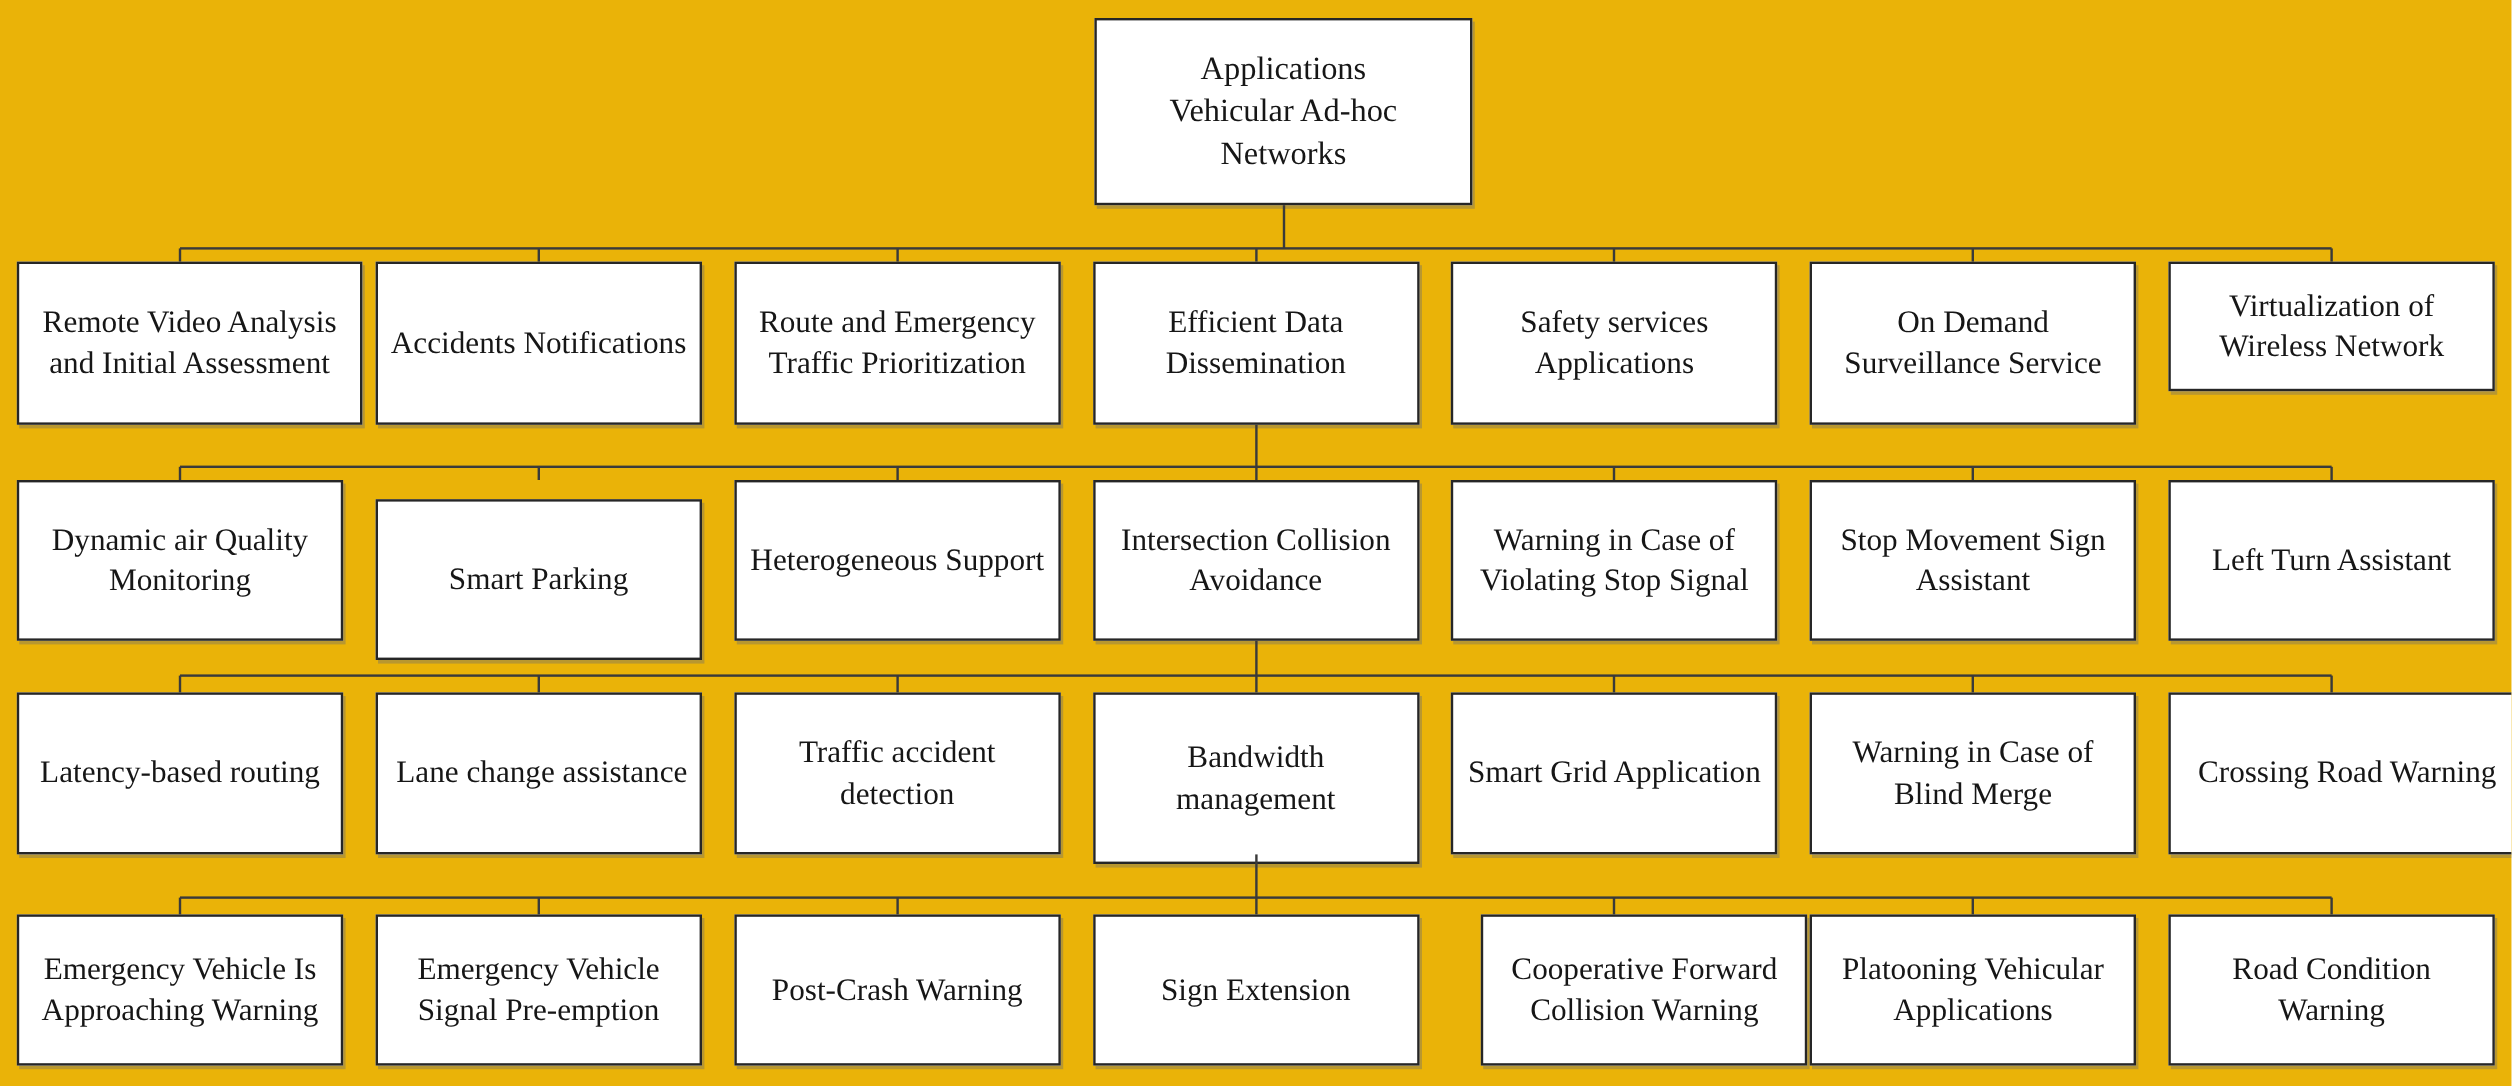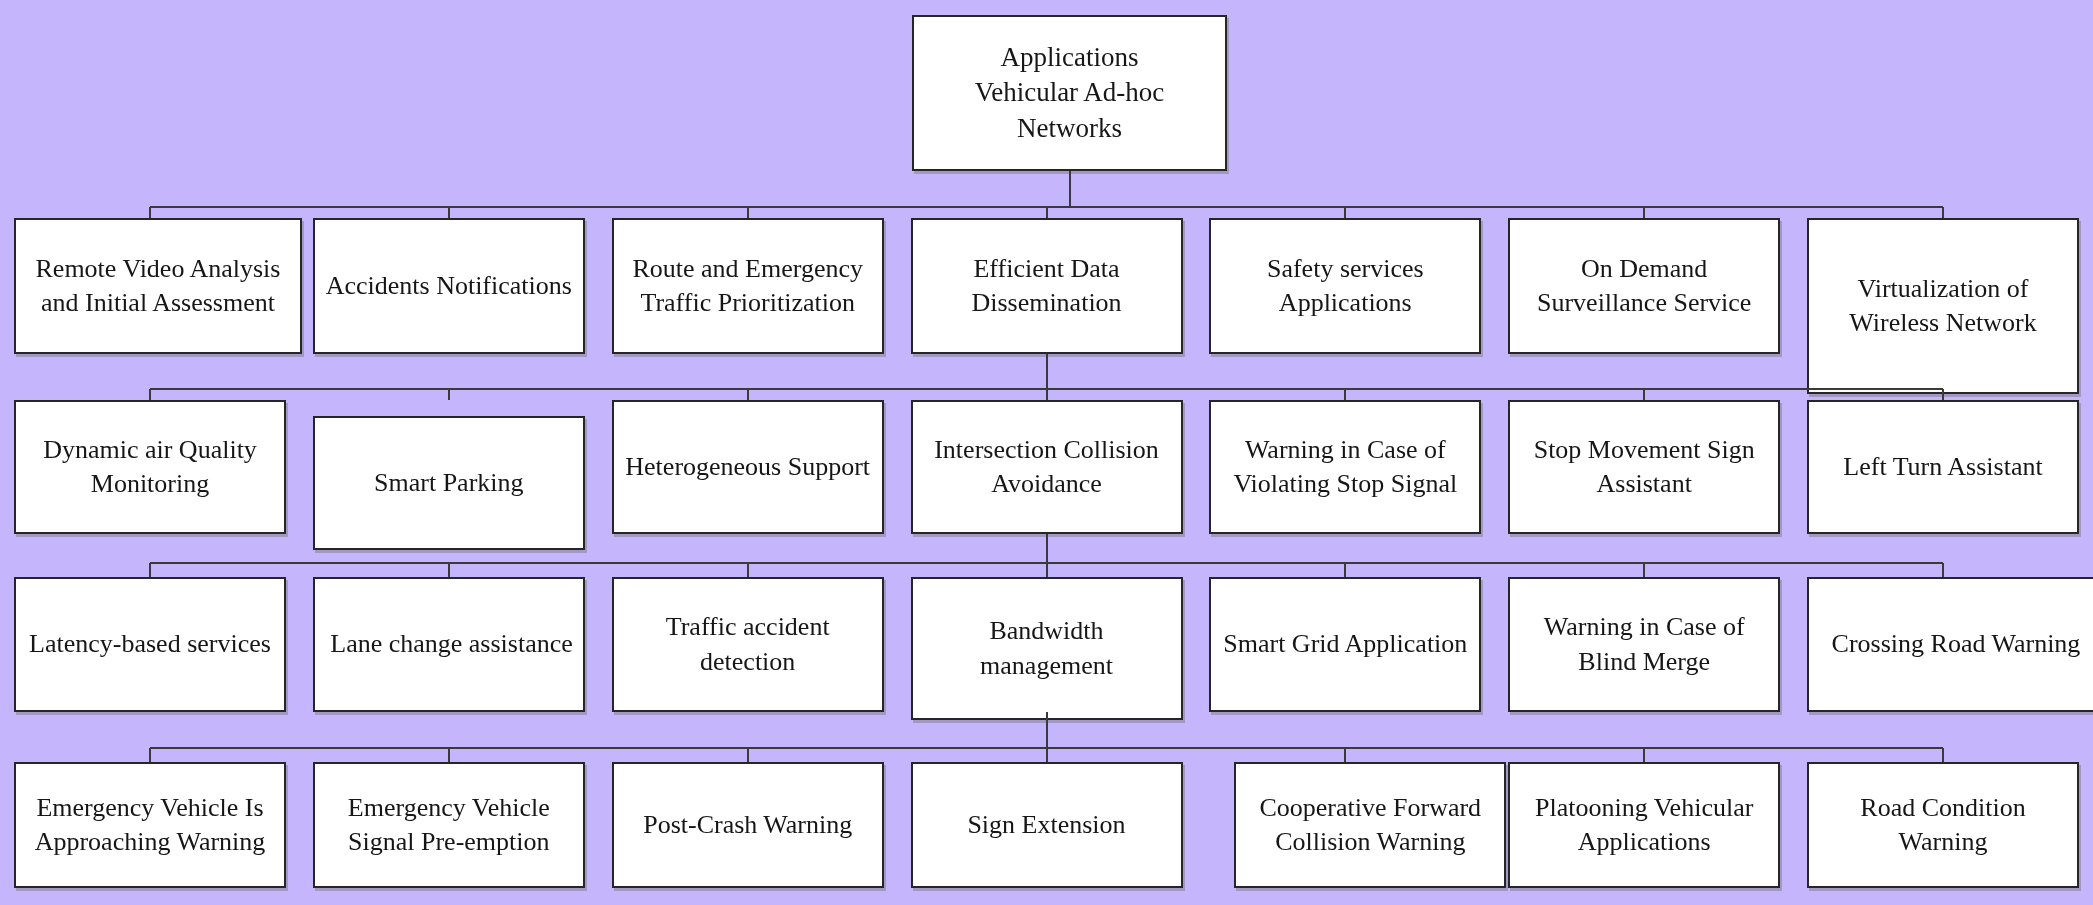--- a/index.html
+++ b/index.html
@@ -4,21 +4,21 @@
 <style>
   html, body {
     margin: 0;
     padding: 0;
     background: #ffffff;
   }
   .canvas {
     position: relative;
     width: 2093px;
     height: 905px;
-    background: #c4b5fd;
+    background: #eab308;
     font-family: "Liberation Serif", "DejaVu Serif", serif;
     color: #161616;
     overflow: hidden;
   }
   .node {
     position: absolute;
     box-sizing: border-box;
     background: #ffffff;
     border: 2px solid #262626;
     box-shadow: 2px 3px 0 rgba(110,110,110,0.40);
@@ -64,21 +64,21 @@
       </div>
       <div class="node" style="left: 910.5px; top: 218px; width: 272px; height: 136px;">
         <span class="lbl">Efficient Data Dissemination</span>
       </div>
       <div class="node" style="left: 1209.3px; top: 218px; width: 272px; height: 136px;">
         <span class="lbl">Safety services Applications</span>
       </div>
       <div class="node" style="left: 1508.2px; top: 218px; width: 272px; height: 136px;">
         <span class="lbl">On Demand Surveillance Service</span>
       </div>
-      <div class="node" style="left: 1807px; top: 218px; width: 272px; height: 176px;">
+      <div class="node" style="left: 1807px; top: 218px; width: 272px; height: 108px;">
         <span class="lbl">Virtualization of Wireless Network</span>
       </div>
       <div class="node" style="left: 14px; top: 400px; width: 272px; height: 134px;">
         <span class="lbl">Dynamic air Quality Monitoring</span>
       </div>
       <div class="node" style="left: 312.8px; top: 416px; width: 272px; height: 134px;">
         <span class="lbl">Smart Parking</span>
       </div>
       <div class="node" style="left: 611.7px; top: 400px; width: 272px; height: 134px;">
         <span class="lbl">Heterogeneous Support</span>
@@ -89,21 +89,21 @@
       <div class="node" style="left: 1209.3px; top: 400px; width: 272px; height: 134px;">
         <span class="lbl">Warning in Case of Violating Stop Signal</span>
       </div>
       <div class="node" style="left: 1508.2px; top: 400px; width: 272px; height: 134px;">
         <span class="lbl">Stop Movement Sign Assistant</span>
       </div>
       <div class="node" style="left: 1807px; top: 400px; width: 272px; height: 134px;">
         <span class="lbl">Left Turn Assistant</span>
       </div>
       <div class="node" style="left: 14px; top: 577px; width: 272px; height: 135px;">
-        <span class="lbl">Latency-based services</span>
+        <span class="lbl">Latency-based routing</span>
       </div>
       <div class="node" style="left: 312.8px; top: 577px; width: 272px; height: 135px; justify-content: flex-end;">
         <span class="lbl">Lane change assistance</span>
       </div>
       <div class="node" style="left: 611.7px; top: 577px; width: 272px; height: 135px;">
         <span class="lbl">Traffic accident detection</span>
       </div>
       <div class="node" style="left: 910.5px; top: 577px; width: 272px; height: 143px;">
         <span class="lbl">Bandwidth management</span>
       </div>

